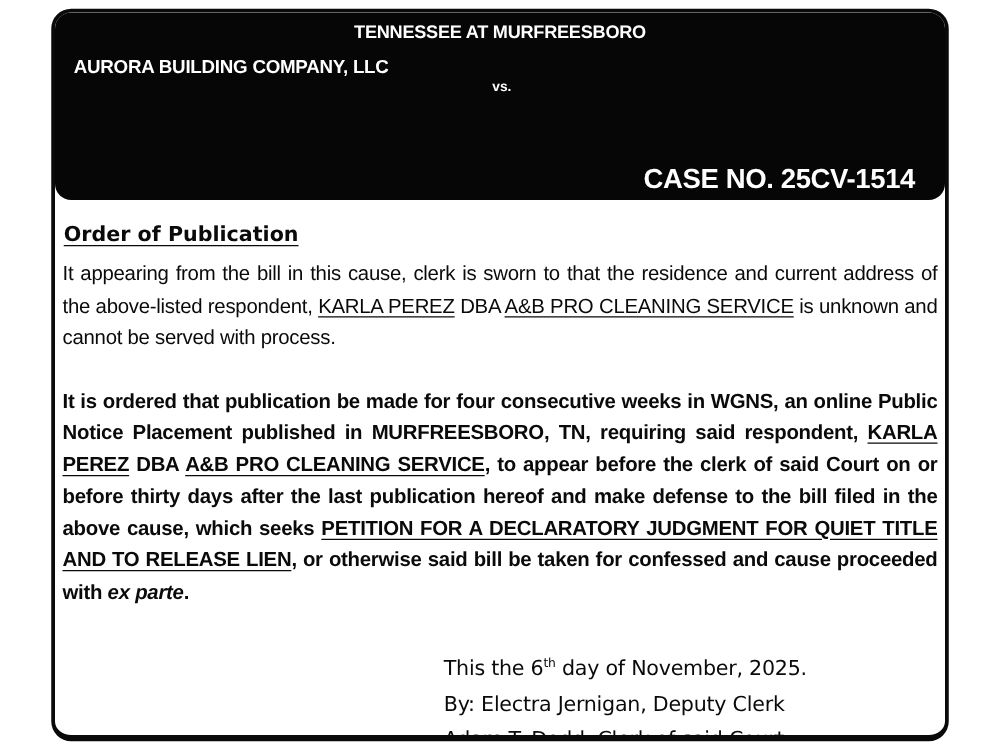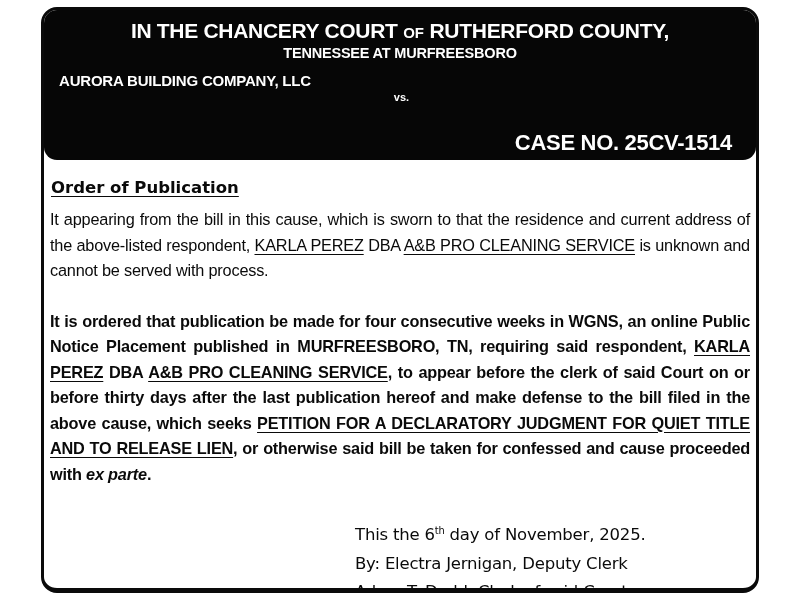--- a/index.html
+++ b/index.html
@@ -134,35 +134,34 @@
     white-space: nowrap;
   }
 </style>
 </head>
 <body>
 
 <div class="canvas">
   <div class="page">
 
     <div class="header-block">
-      <div class="court-title"><span>IN THE CHANCERY COURT </span><span class="small-caps">OF</span><span> RUTHERFORD COUNTY,</span></div>
       <div class="court-subtitle">TENNESSEE AT MURFREESBORO</div>
 
       <div class="parties">
         <div class="party-name">AURORA BUILDING COMPANY, LLC</div>
         <div class="versus">vs.</div>
       </div>
 
       <div class="case-no">CASE NO. 25CV-1514</div>
     </div>
 
     <div class="doc-body">
       <span class="order-heading">Order of Publication</span>
 
-      <p><span>It appearing from the bill in this cause, which is sworn to that the residence and current address of the above-listed respondent, </span><span class="u">KARLA PEREZ</span><span> DBA </span><span class="u">A&amp;B PRO CLEANING SERVICE</span><span> is unknown and cannot be served with process.</span></p>
+      <p><span>It appearing from the bill in this cause, clerk is sworn to that the residence and current address of the above-listed respondent, </span><span class="u">KARLA PEREZ</span><span> DBA </span><span class="u">A&amp;B PRO CLEANING SERVICE</span><span> is unknown and cannot be served with process.</span></p>
 
       <p class="last"><span>It is ordered that publication be made for four consecutive weeks in WGNS, an online Public Notice Placement published in MURFREESBORO, TN, requiring said respondent, </span><span class="u">KARLA PEREZ</span><span> DBA </span><span class="u">A&amp;B PRO CLEANING SERVICE</span><span>, to appear before the clerk of said Court on or before thirty days after the last publication hereof and make defense to the bill filed in the above cause, which seeks </span><span class="u">PETITION FOR A DECLARATORY JUDGMENT FOR QUIET TITLE AND TO RELEASE LIEN</span><span>, or otherwise said bill be taken for confessed and cause proceeded with </span><span class="i">ex parte</span><span>.</span></p>
 
       <div class="sig-block">
         <div><span>This the 6</span><sup>th</sup><span> day of November, 2025.</span></div>
         <div>By: Electra Jernigan, Deputy Clerk</div>
         <div>Adam T. Dodd, Clerk of said Court.</div>
         <div>Solicitors for Plaintiff: COURTNEY LUTZ CREAL</div>
       </div>
     </div>

